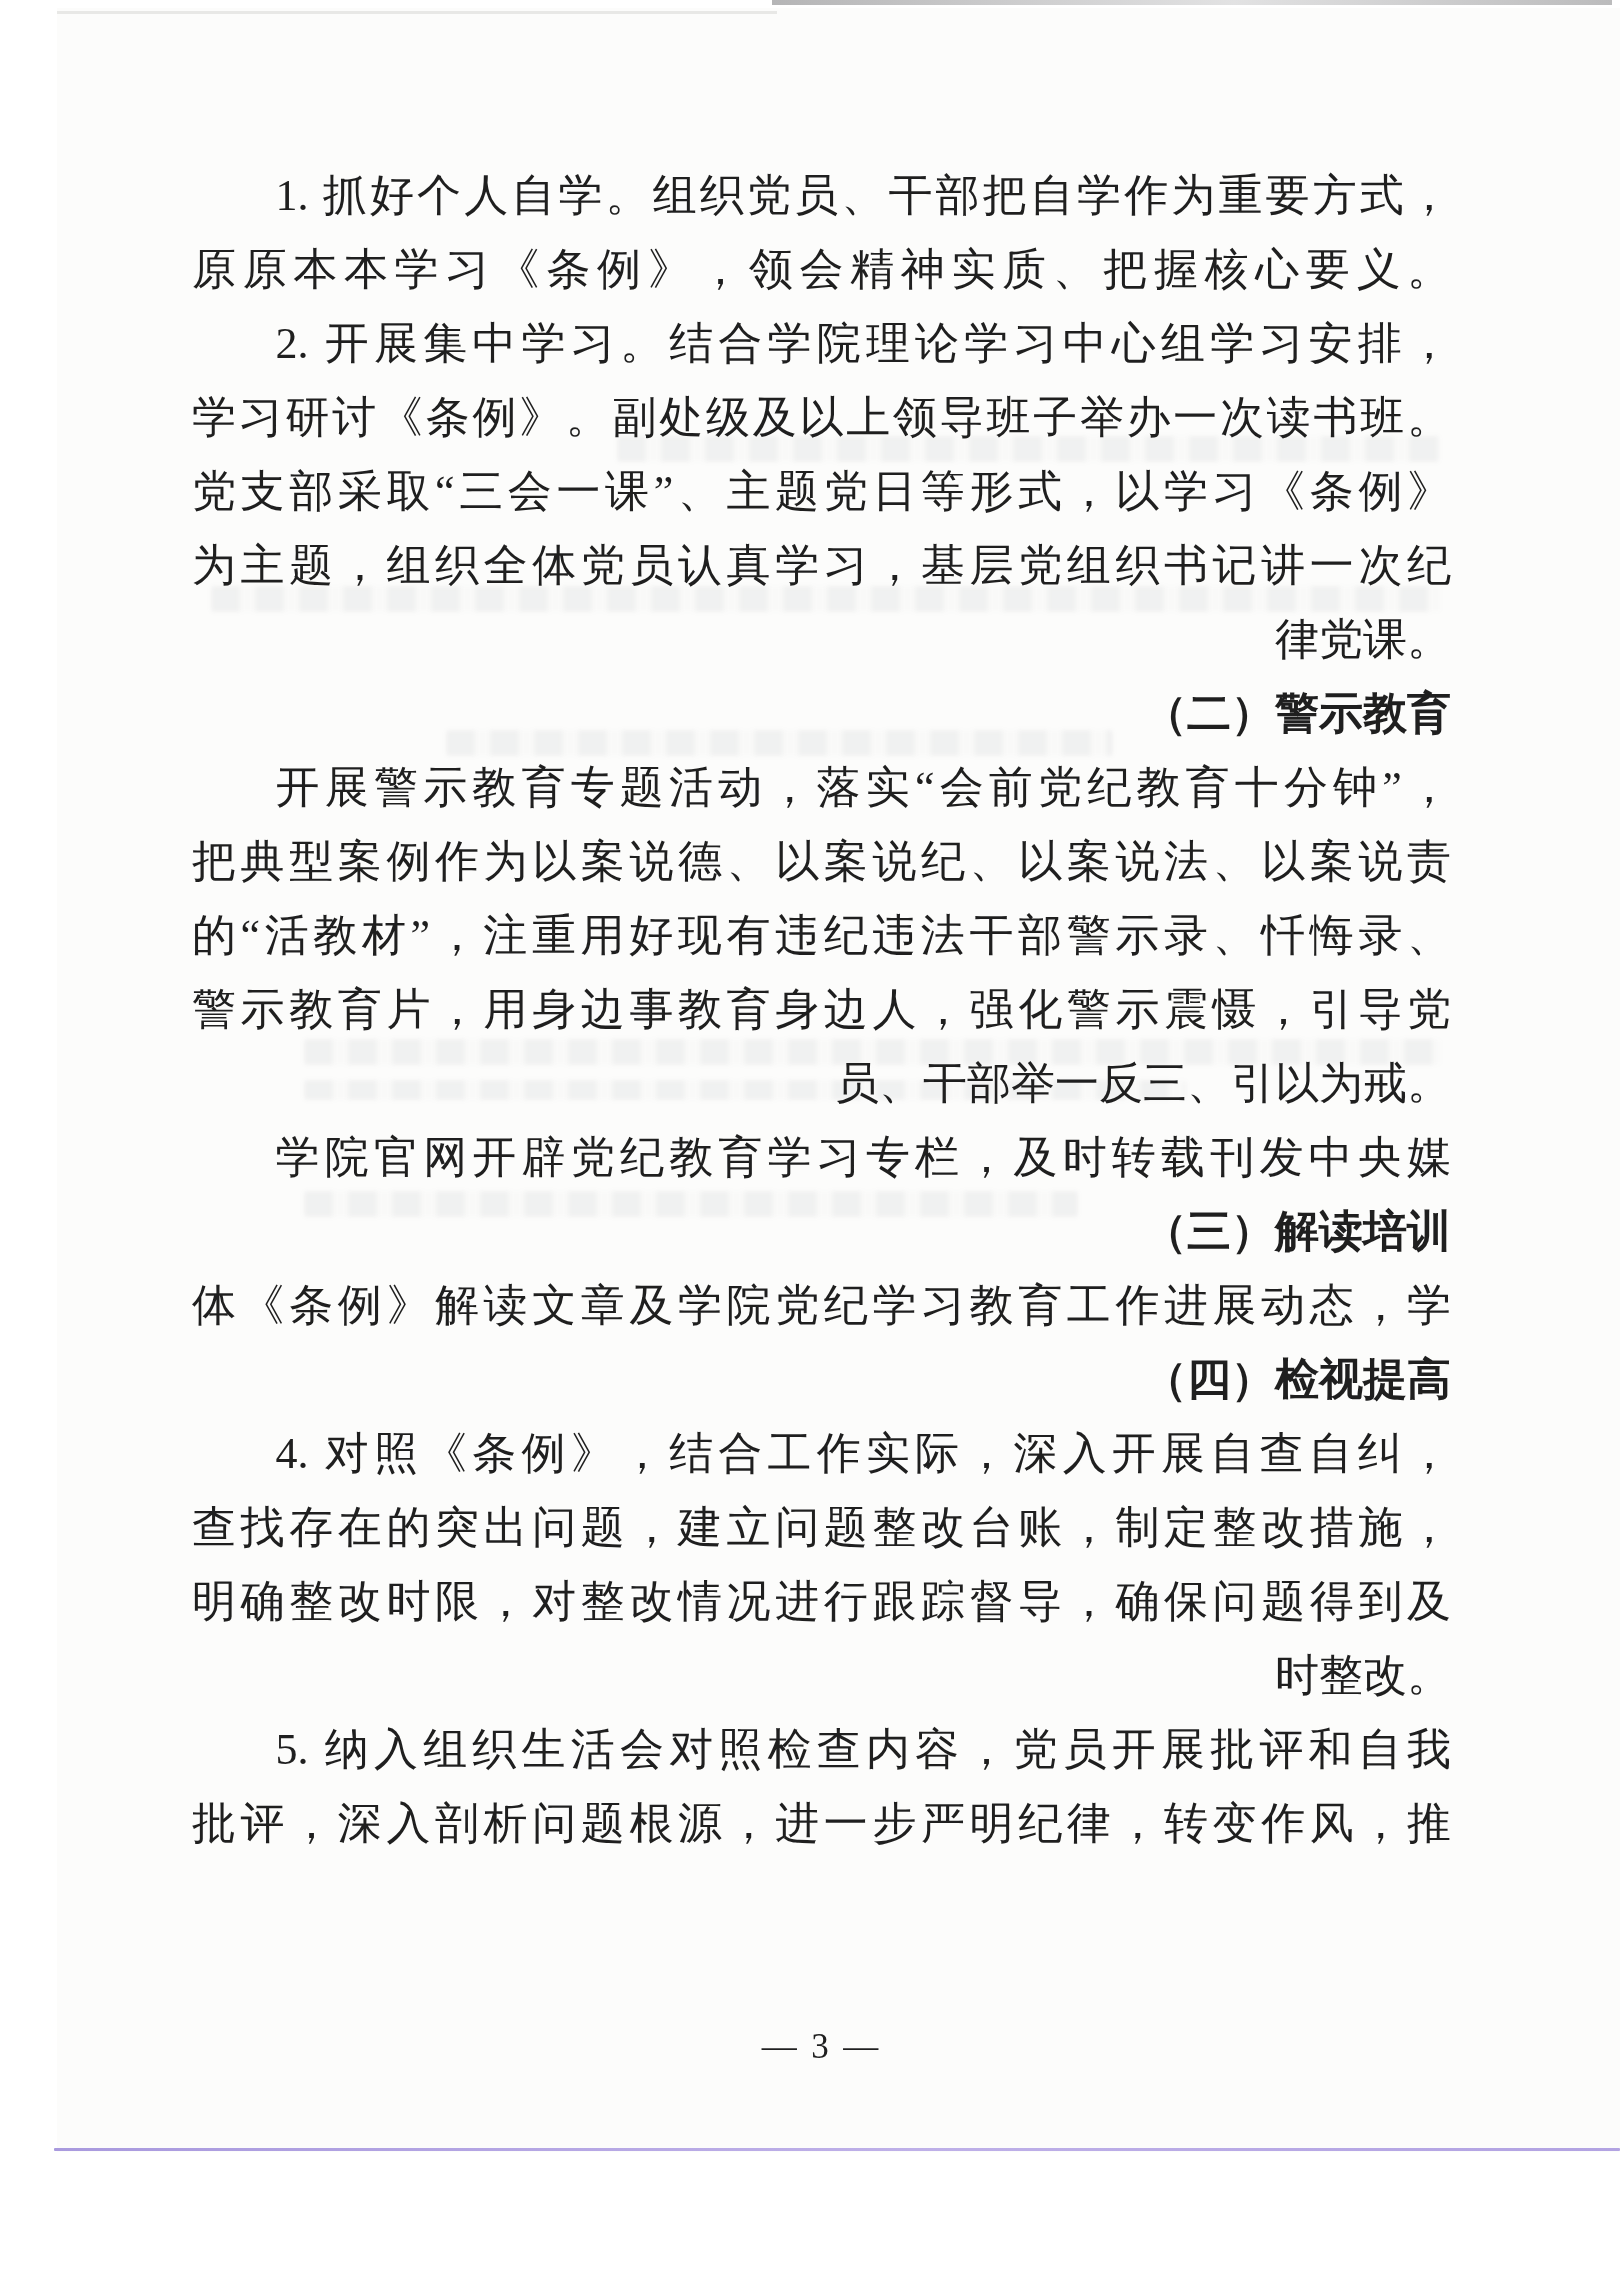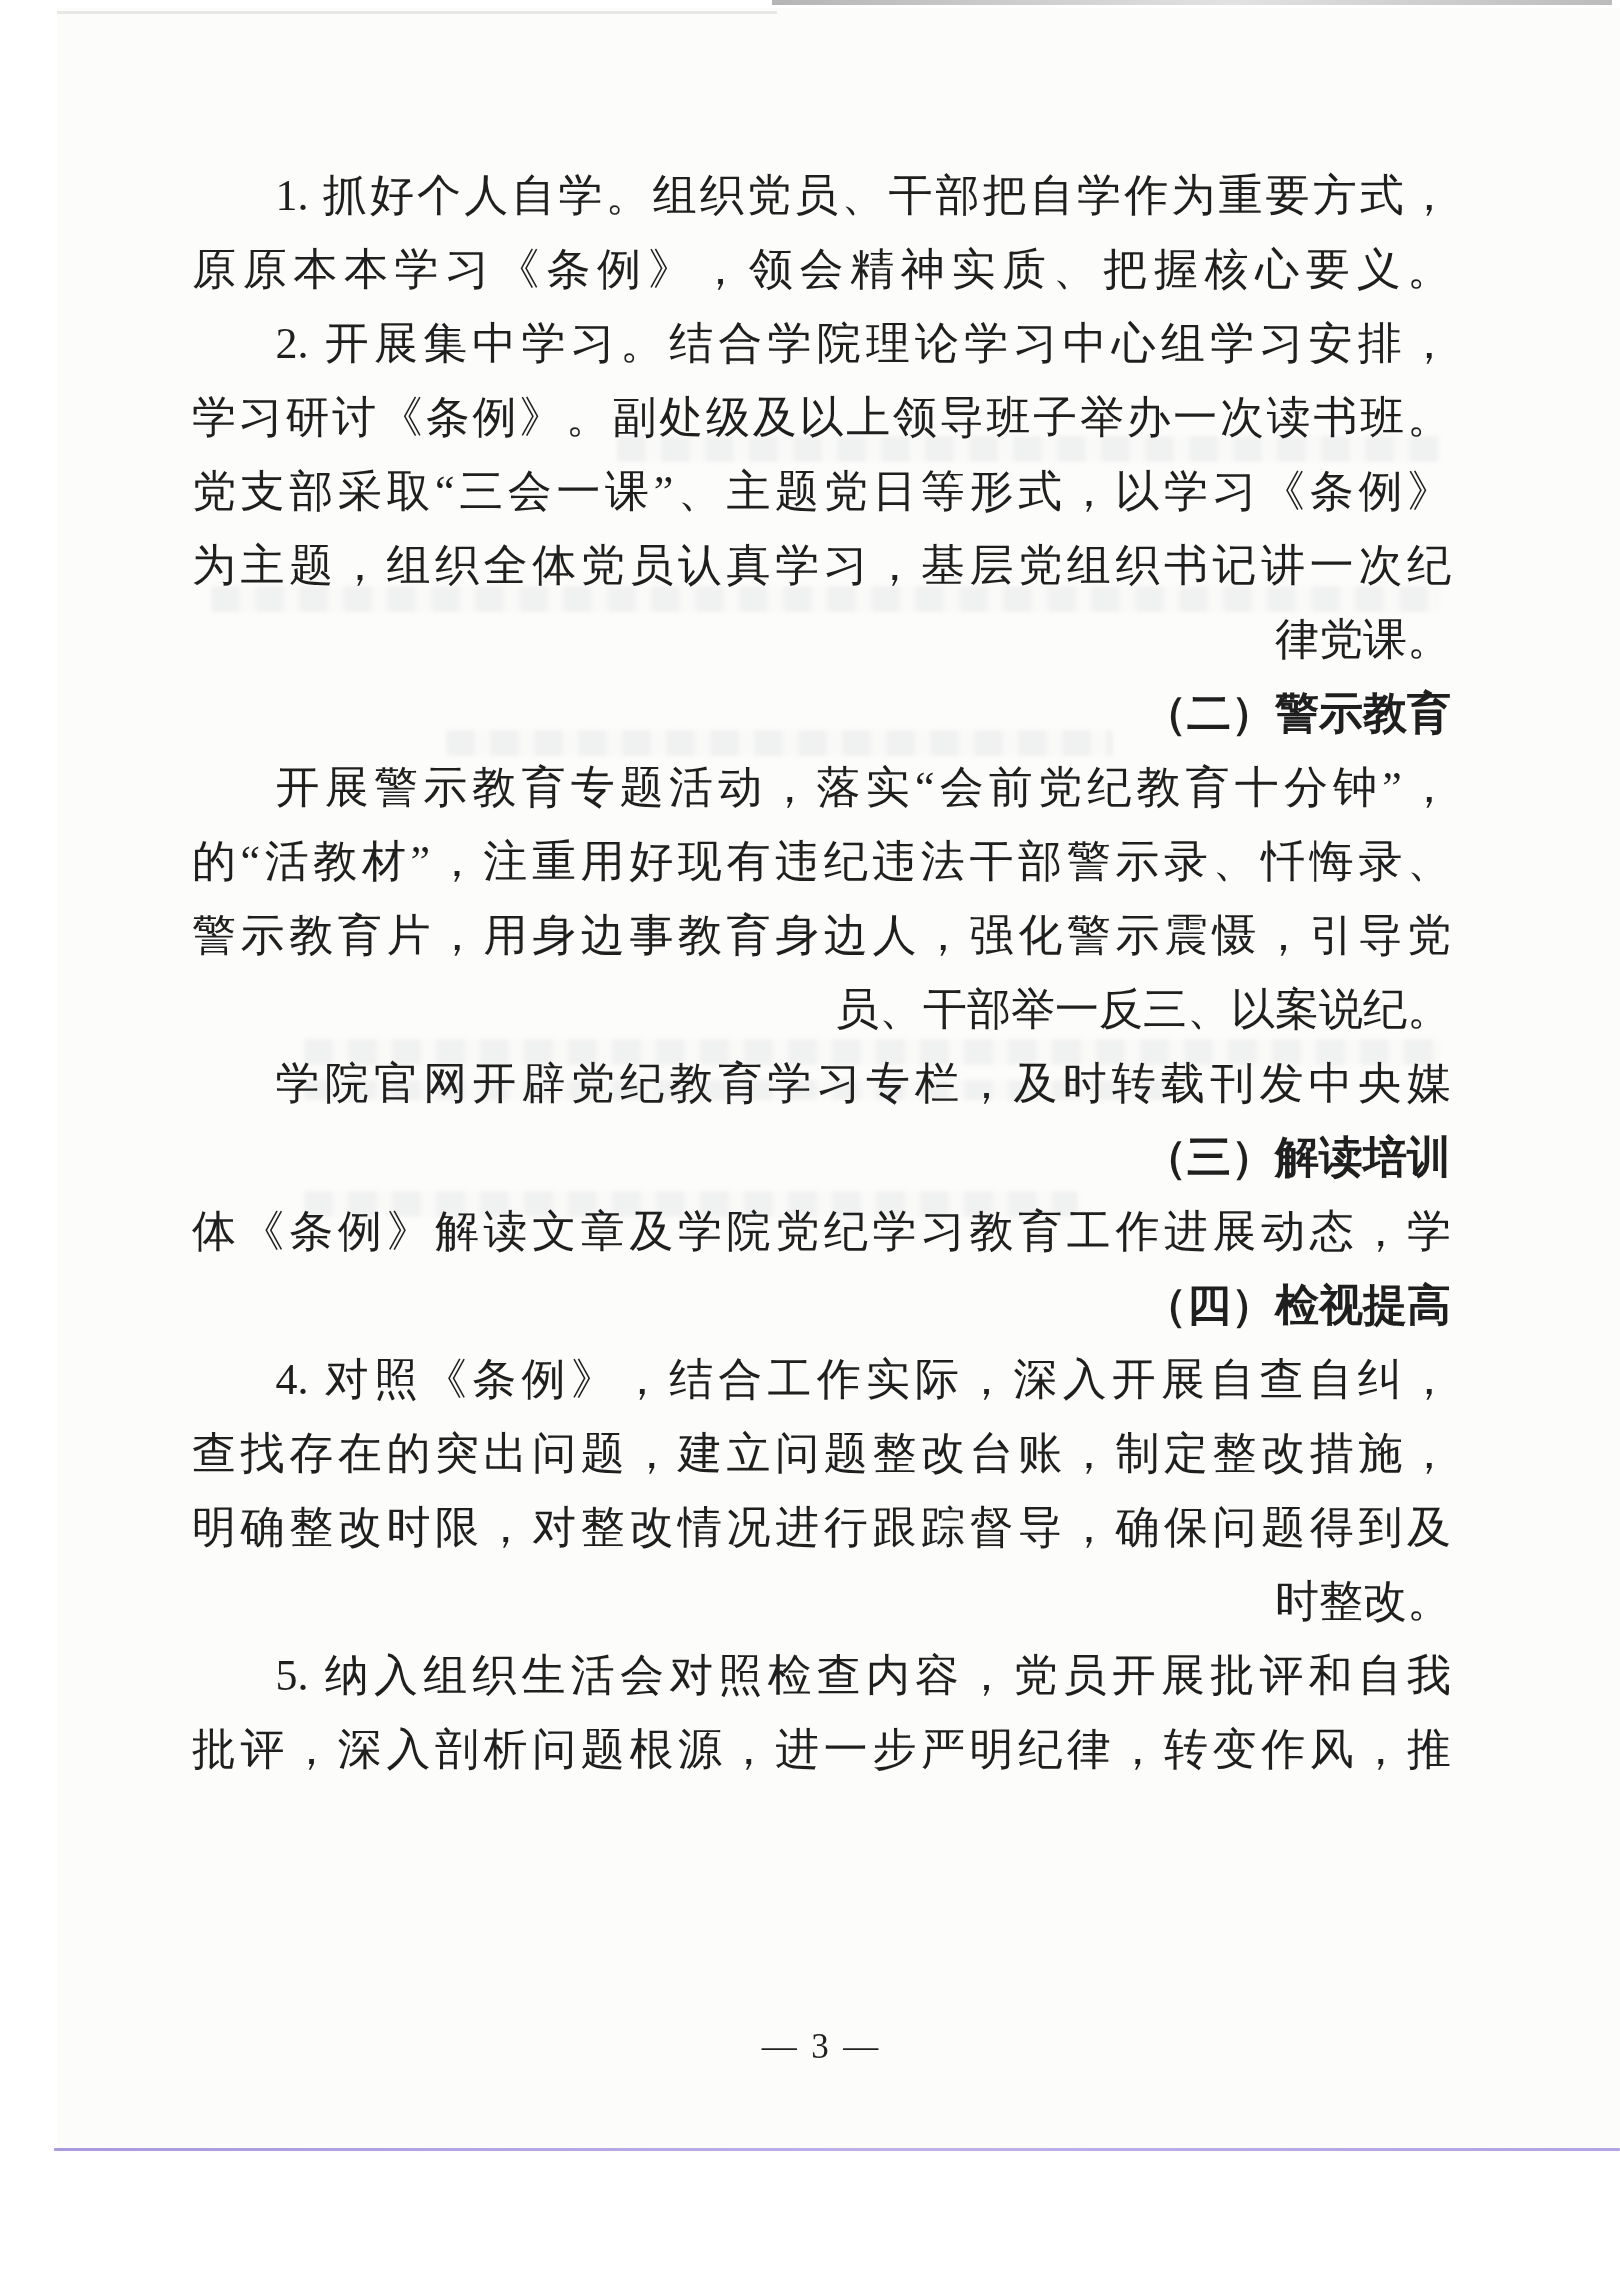--- a/index.html
+++ b/index.html
@@ -87,23 +87,24 @@
   <div class="textblock">
     <div class="line indent full">1. 抓好个人自学。组织党员、干部把自学作为重要方式，</div>
     <div class="line full">原原本本学习《条例》，领会精神实质、把握核心要义。</div>
     <div class="line indent full">2. 开展集中学习。结合学院理论学习中心组学习安排，</div>
     <div class="line full">学习研讨《条例》。副处级及以上领导班子举办一次读书班。</div>
     <div class="line full">党支部采取“三会一课”、主题党日等形式，以学习《条例》</div>
     <div class="line full">为主题，组织全体党员认真学习，基层党组织书记讲一次纪</div>
     <div class="line">律党课。</div>
     <div class="line heading">（二）警示教育</div>
     <div class="line indent full">开展警示教育专题活动，落实“会前党纪教育十分钟”，</div>
+    <div class="line full">把典型案例作为以案说德、以案说纪、以案说法、以案说责</div>
     <div class="line full">的“活教材”，注重用好现有违纪违法干部警示录、忏悔录、</div>
     <div class="line full">警示教育片，用身边事教育身边人，强化警示震慑，引导党</div>
-    <div class="line">员、干部举一反三、以案说纪。</div>
+    <div class="line">员、干部举一反三、引以为戒。</div>
     <div class="line indent full">学院官网开辟党纪教育学习专栏，及时转载刊发中央媒</div>
     <div class="line heading">（三）解读培训</div>
     <div class="line full">体《条例》解读文章及学院党纪学习教育工作进展动态，学</div>
     <div class="line heading">（四）检视提高</div>
     <div class="line indent full">4. 对照《条例》，结合工作实际，深入开展自查自纠，</div>
     <div class="line full">查找存在的突出问题，建立问题整改台账，制定整改措施，</div>
     <div class="line full">明确整改时限，对整改情况进行跟踪督导，确保问题得到及</div>
     <div class="line">时整改。</div>
     <div class="line indent full">5. 纳入组织生活会对照检查内容，党员开展批评和自我</div>
     <div class="line full">批评，深入剖析问题根源，进一步严明纪律，转变作风，推</div>

